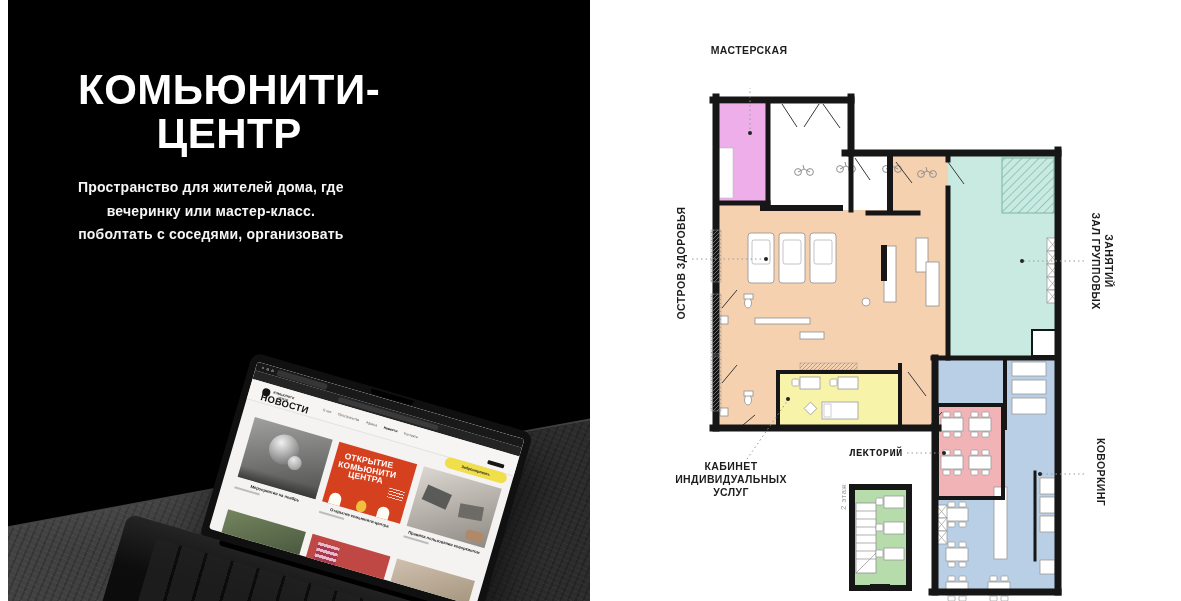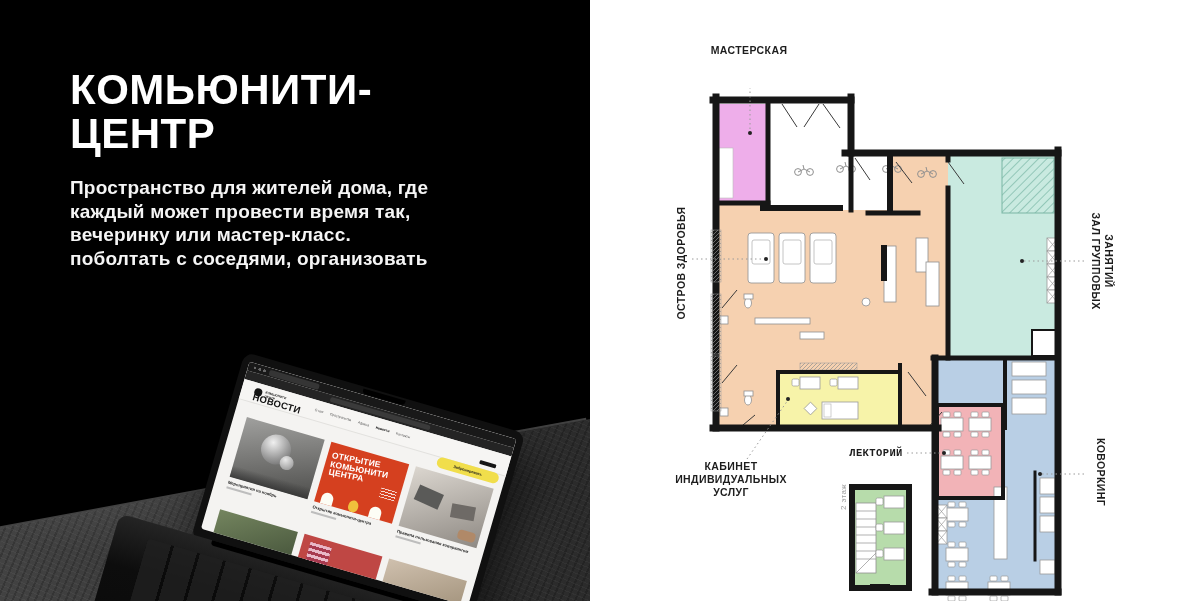--- a/index.html
+++ b/index.html
@@ -1,24 +1,24 @@
 <!DOCTYPE html>
 <html><head>
 <meta charset="utf-8">
 <style>
   html,body{margin:0;padding:0;background:#222;}
   #stage{position:relative;width:1181px;height:601px;overflow:hidden;
          font-family:"Liberation Sans","DejaVu Sans",sans-serif;background:#fff;}
 
   
-  .left-panel{position:absolute;left:0;top:0;width:590px;height:601px;background:#000;overflow:hidden;}
+  .left-panel{position:absolute;left:8px;top:0;width:590px;height:601px;background:#000;overflow:hidden;text-align:center;}
   .slide-title{position:absolute;left:70px;top:68px;color:#fff;font-weight:bold;
                font-size:42px;line-height:44px;letter-spacing:.5px;}
   .slide-desc{position:absolute;left:70px;top:176px;color:#f5f5f5;font-weight:bold;
-              font-size:19px;line-height:23.5px;letter-spacing:.2px;}
+              font-size:14px;line-height:23.5px;letter-spacing:.2px;}
   .concrete{position:absolute;left:0;top:0;width:590px;height:601px;
             clip-path:polygon(0 528px,590px 419px,590px 601px,0 601px);
             background:
               radial-gradient(220px 120px at 18% 78%, rgba(120,120,120,.25), transparent 70%),
               radial-gradient(260px 140px at 65% 90%, rgba(90,90,90,.3), transparent 70%),
               radial-gradient(180px 90px at 40% 98%, rgba(30,30,30,.5), transparent 70%),
               repeating-linear-gradient(23deg, rgba(255,255,255,.035) 0 1px, transparent 1px 5px),
               repeating-linear-gradient(113deg, rgba(0,0,0,.18) 0 2px, transparent 2px 7px),
               linear-gradient(100deg,#474747,#333 60%,#2b2b2b);}
   .table-edge{position:absolute;left:-4px;top:527px;width:600px;height:2px;background:#777;
@@ -103,21 +103,20 @@
   <div class="left-panel">
     <div class="concrete"></div>
     <div class="table-edge"></div>
 
     <div class="slide-title">
       <div>КОМЬЮНИТИ-</div>
       <div>ЦЕНТР</div>
     </div>
     <div class="slide-desc">
       <div>Пространство для жителей дома, где</div>
-      <div>каждый может провести время так,</div>
       <div>вечеринку или мастер-класс.</div>
       <div>поболтать с соседями, организовать</div>
     </div>
 
     <div class="laptop">
       <div class="lid">
         <div class="screen">
           <div class="browser-tabbar">
             <div class="win-dots"></div>
             <div class="tab"></div>

